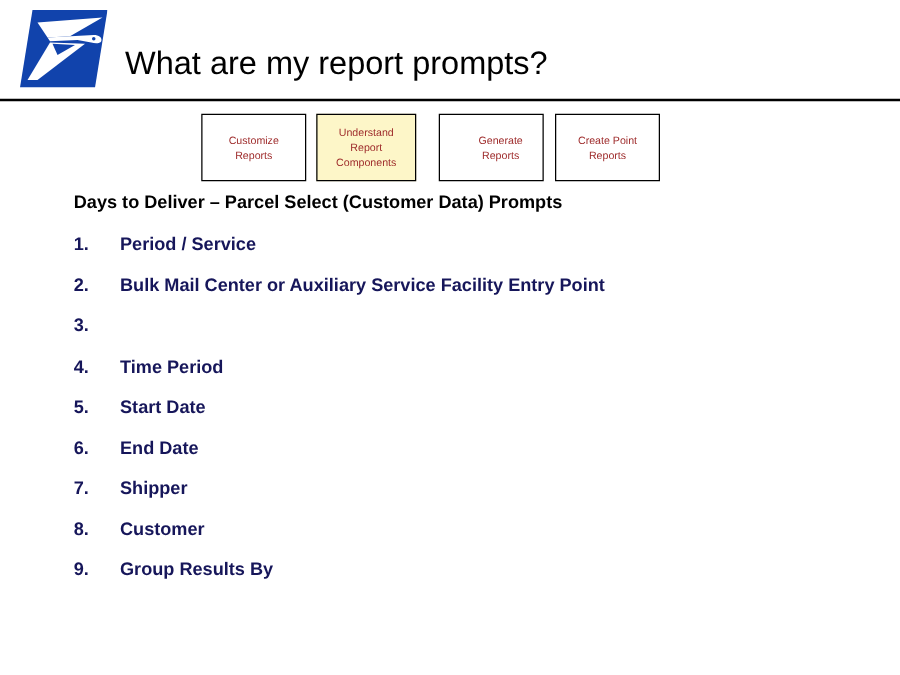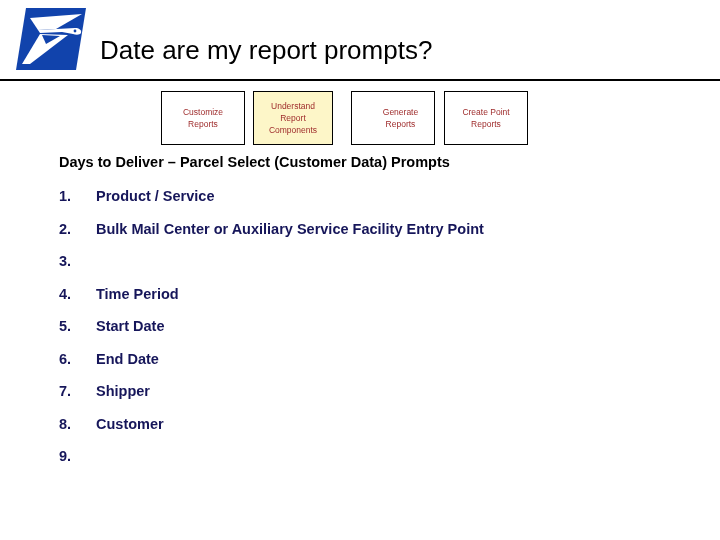--- a/index.html
+++ b/index.html
@@ -141,21 +141,21 @@
       <path d="M22,22 L59,20 C63,20 66,22 65,25 C64,27 60,27 57,26 L46,24 L24,25 Z" fill="#ffffff"></path>
 
       <path d="M24,26 L52,27 L14,56 L6,56 Z" fill="#ffffff"></path>
 
       <circle cx="59" cy="23" r="1.4" fill="#1143ac"></circle>
 
       <polygon points="26,27 44,28 30,36" fill="#1143ac"></polygon>
     </svg>
   </div>
 
-  <div id="page-title">Date are my report prompts?</div>
+  <div id="page-title">What are my report prompts?</div>
 
   <div id="header-rule"></div>
 </div>
 
 <div id="tab-bar">
 
   <div class="tab-box" style="left:0px; width:84px;">
     <div class="tab-label">
       <span>Customize</span><br>
       <span>Reports</span>
@@ -185,21 +185,21 @@
   </div>
 
 </div>
 
 <div id="subtitle">Days to Deliver – Parcel Select (Customer Data) Prompts</div>
 
 <div id="prompt-list">
 
   <div class="prompt-item">
     <span class="prompt-number">1.</span>
-    <span class="prompt-text">Product / Service</span>
+    <span class="prompt-text">Period / Service</span>
   </div>
 
   <div class="prompt-item">
     <span class="prompt-number">2.</span>
     <span class="prompt-text">Bulk Mail Center or Auxiliary Service Facility Entry Point</span>
   </div>
 
   <div class="prompt-item">
     <span class="prompt-number">3.</span>
   </div>
@@ -224,17 +224,18 @@
     <span class="prompt-text">Shipper</span>
   </div>
 
   <div class="prompt-item">
     <span class="prompt-number">8.</span>
     <span class="prompt-text">Customer</span>
   </div>
 
   <div class="prompt-item">
     <span class="prompt-number">9.</span>
+    <span class="prompt-text">Group Results By</span>
   </div>
 
 </div>
 
 <div id="page-number">21</div>
 
 </body></html>

